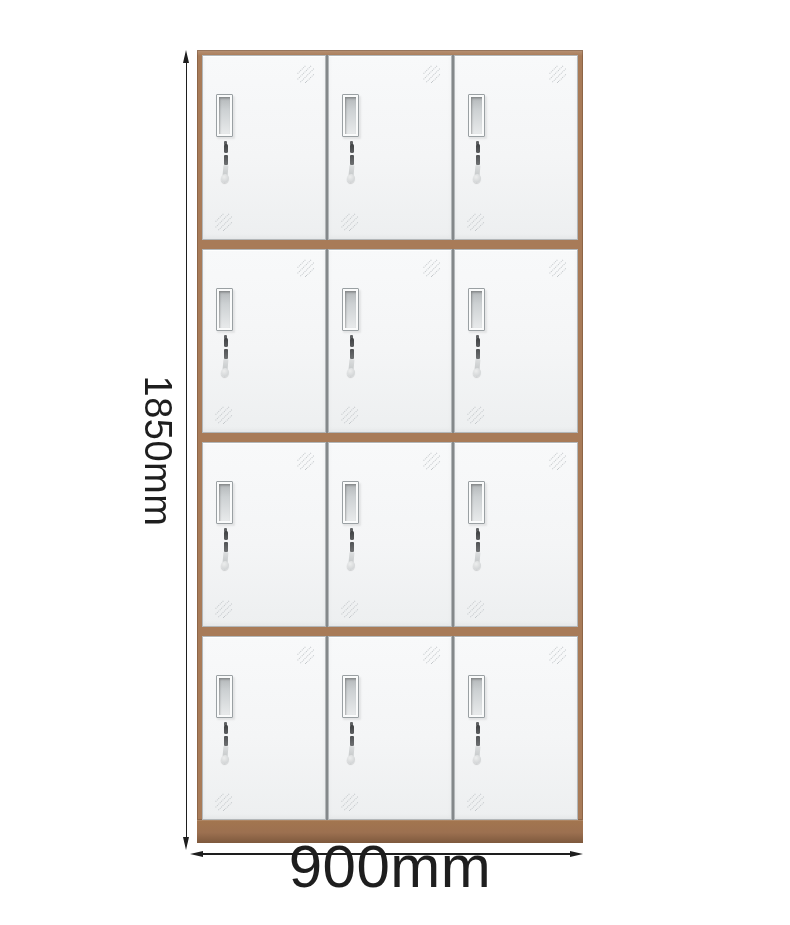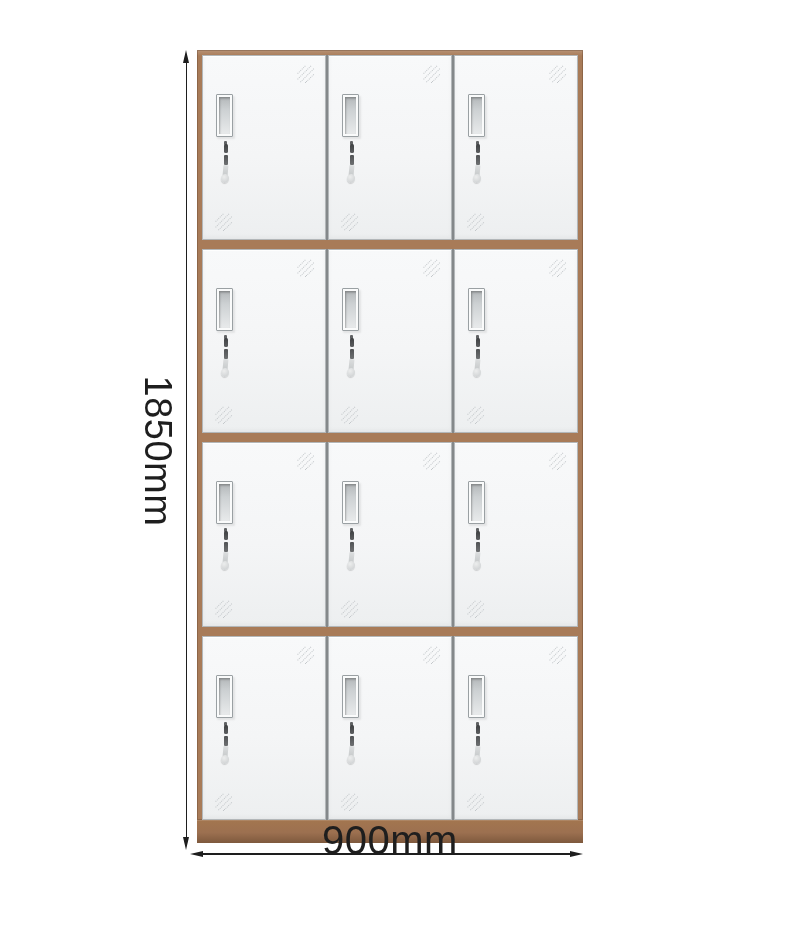--- a/index.html
+++ b/index.html
@@ -98,23 +98,23 @@
                  border-right:13px solid var(--dimension-ink, #1e1e1e); }
   .arrow-right { left:570px; top:850.7px;
                  border-top:3.6px solid transparent; border-bottom:3.6px solid transparent;
                  border-left:13px solid var(--dimension-ink, #1e1e1e); }
   .dim-v-label {
     position:absolute; left:157px; top:451px;
     transform: translate(-50%,-50%) rotate(90deg);
     font-size:38px; letter-spacing:0.5px; white-space:nowrap;
   }
   .dim-h-label {
-    position:absolute; left:390px; top:840px;
+    position:absolute; left:390px; top:866px;
     transform: translate(-50%,-50%);
-    font-size:40px; letter-spacing:0.5px; white-space:nowrap;
+    font-size:60px; letter-spacing:0.5px; white-space:nowrap;
   }
 </style>
 </head>
 <body>
 
 <div class="stage">
 
   <div class="cabinet">
     <div class="frame">
         <div class="row">

